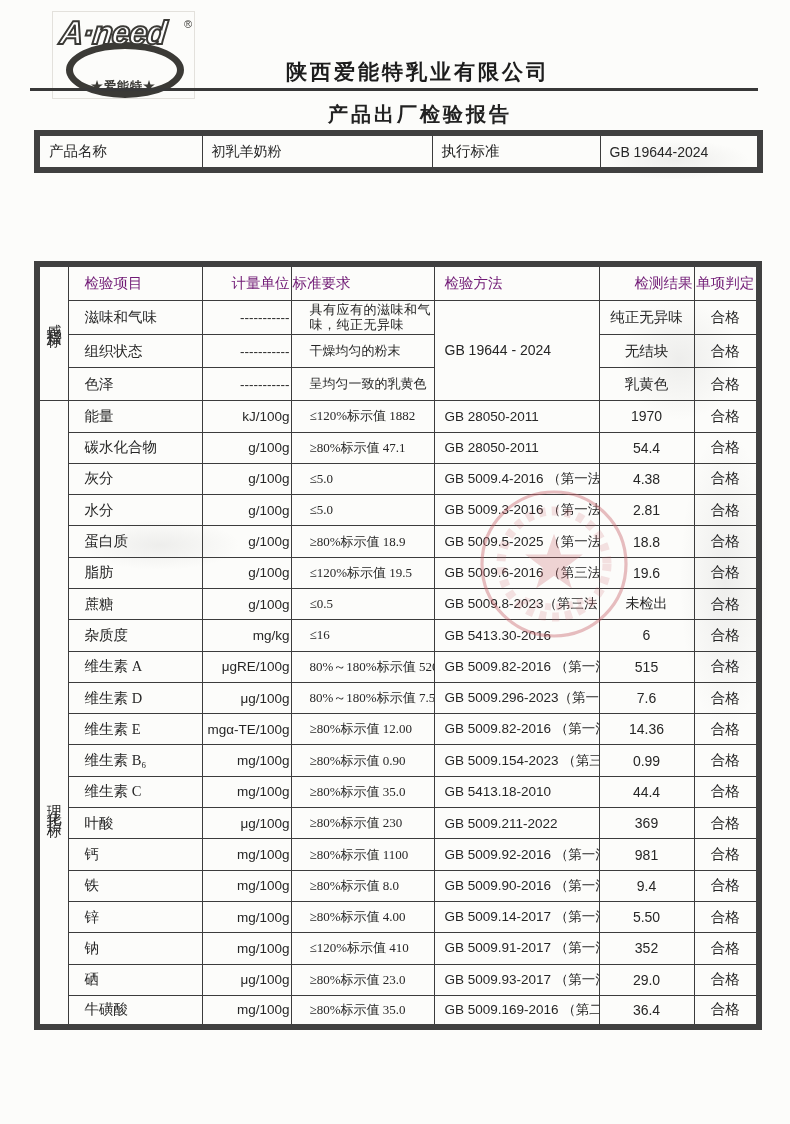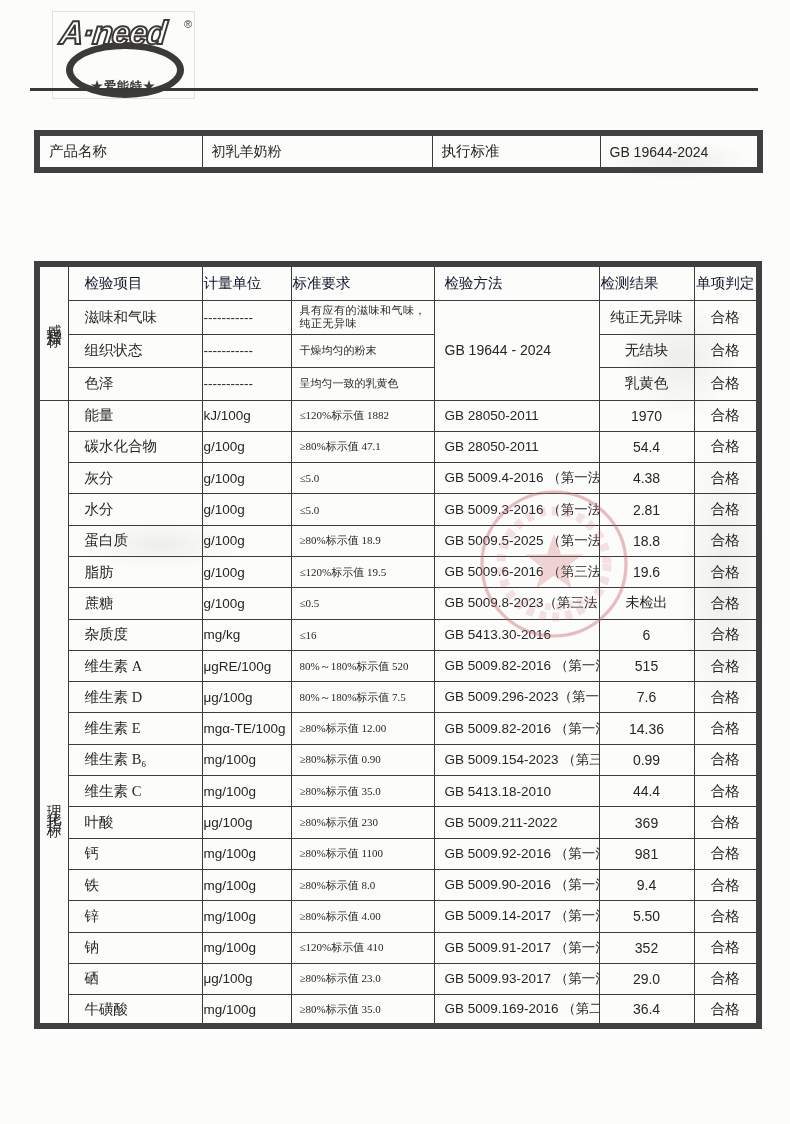--- a/index.html
+++ b/index.html
@@ -49,24 +49,24 @@
   tr.hrow{height:36px;}
   tr.sr1{height:34px;}
   tr.sr2,tr.sr3{height:33px;}
 
   .group{text-align:center;padding:0;}
   .vtext{display:inline-block;writing-mode:vertical-rl;letter-spacing:6px;
          font-size:15px;color:#2c2c2c;position:relative;}
   .vt-sens{top:-14px;letter-spacing:3px;}
   .vt-phys{top:95px;}
 
-  .th{font-weight:normal;color:#0f172a;}
+  .th{font-weight:normal;color:#701a75;}
   .c-item{padding-left:16px;}
-  .c-unit{text-align:left;font-family:"Liberation Sans","DejaVu Sans",sans-serif;font-size:13.5px;}
-  .c-req{padding-left:8px;font-size:11px;}
+  .c-unit{text-align:right;font-family:"Liberation Sans","DejaVu Sans",sans-serif;font-size:13.5px;}
+  .c-req{padding-left:18px;font-size:13px;}
   .c-method{padding-left:10px;font-family:"Liberation Sans","DejaVu Sans",sans-serif;font-size:13.5px;}
   .c-result{text-align:center;font-family:"Liberation Sans","DejaVu Sans",sans-serif;font-size:14px;}
   .c-judge{text-align:center;}
   .req-2l{white-space:normal;line-height:1.22;padding-top:1px;padding-bottom:1px;letter-spacing:0.5px;}
   .method-merged{font-size:14px;}
 
   
   .stamp{position:absolute;left:466px;top:480px;width:176px;height:170px;
          opacity:.85;filter:blur(.4px);pointer-events:none;}
 
@@ -90,21 +90,23 @@
 
   <div class="logo">
     <div class="logo-ellipse"></div>
     <div class="logo-brand">
       <span>A·need</span>
     </div>
     <div class="logo-reg">®</div>
     <div class="logo-tagline">★爱能特★</div>
   </div>
 
+  <div class="company">陕西爱能特乳业有限公司</div>
   <div class="hrule"></div>
+  <div class="doc-title">产品出厂检验报告</div>
 
   <table class="tbl info">
     <colgroup>
         <col style="width:165px">
         <col style="width:230px">
         <col style="width:168px">
         <col style="width:160px">
       </colgroup>
     <tbody id="info-body">
         <tr>
@@ -126,21 +128,21 @@
         <col style="width:95px">
         <col style="width:65px">
     </colgroup>
     <tbody>
       <tr class="hrow">
         <td class="group" rowspan="4"><span class="vtext vt-sens">感官指标</span></td>
         <td class="th c-item">检验项目</td>
         <td class="th c-unit" style="font-family:'Liberation Serif',serif;font-size:14.5px;">计量单位</td>
         <td class="th" style="">标准要求</td>
         <td class="th" style="padding-left:10px;">检验方法</td>
-        <td class="th" style="text-align:left;">检测结果</td>
+        <td class="th" style="text-align:right;">检测结果</td>
         <td class="th" style="text-align:center;">单项判定</td>
       </tr>
       <tr class="sr1">
         <td class="c-item">滋味和气味</td>
         <td class="c-unit">-----------</td>
         <td class="c-req req-2l">具有应有的滋味和气味，纯正无异味</td>
         <td class="c-method method-merged" rowspan="3">GB 19644 - 2024</td>
         <td class="c-result" style="font-family:'Liberation Serif',serif;font-size:14.5px;">纯正无异味</td>
         <td class="c-judge">合格</td>
       </tr>

